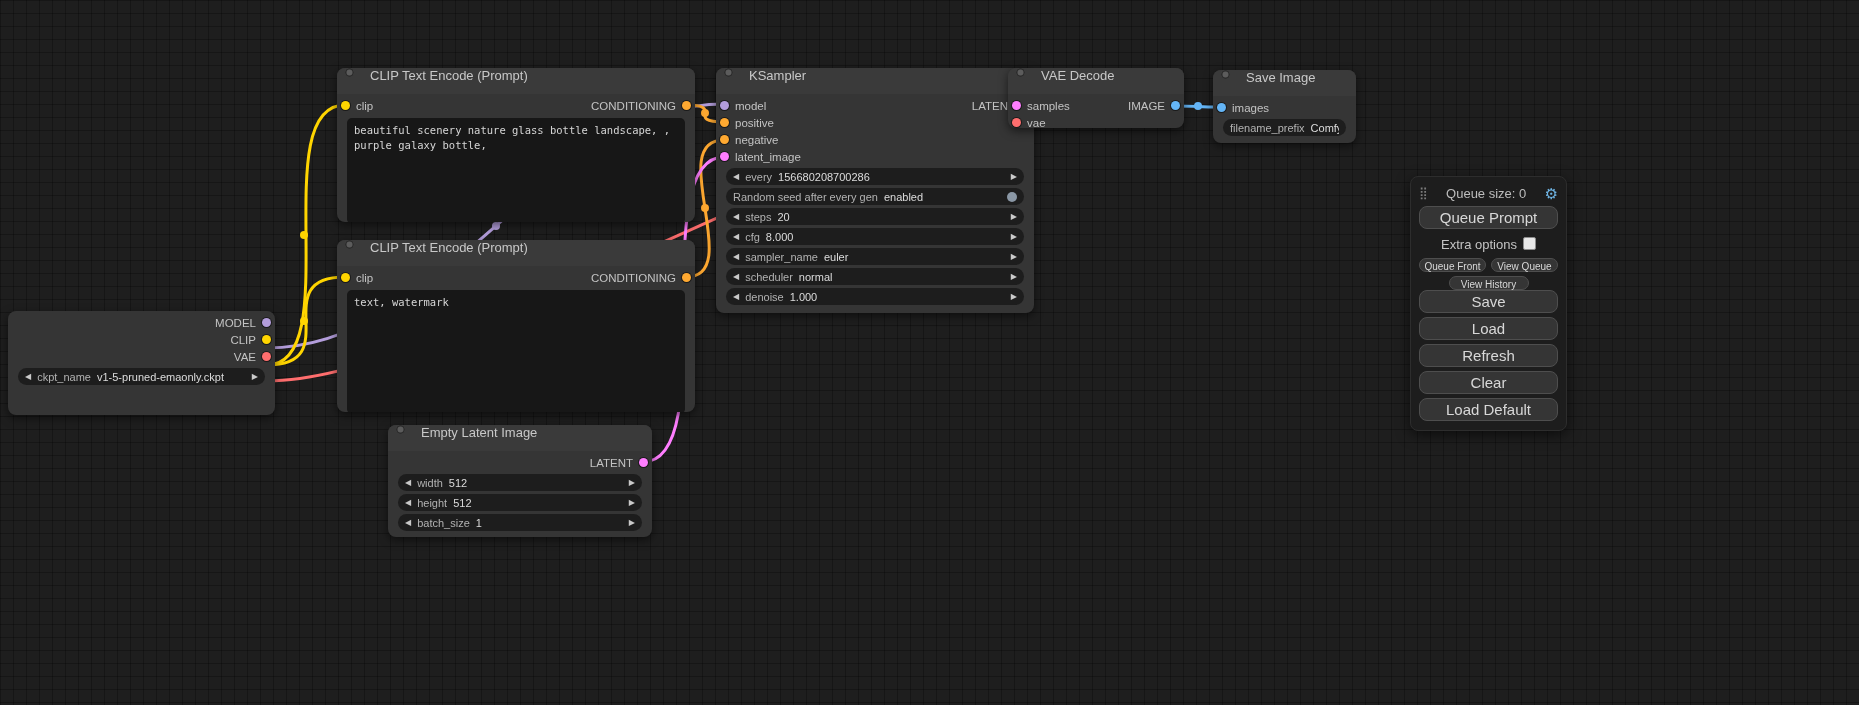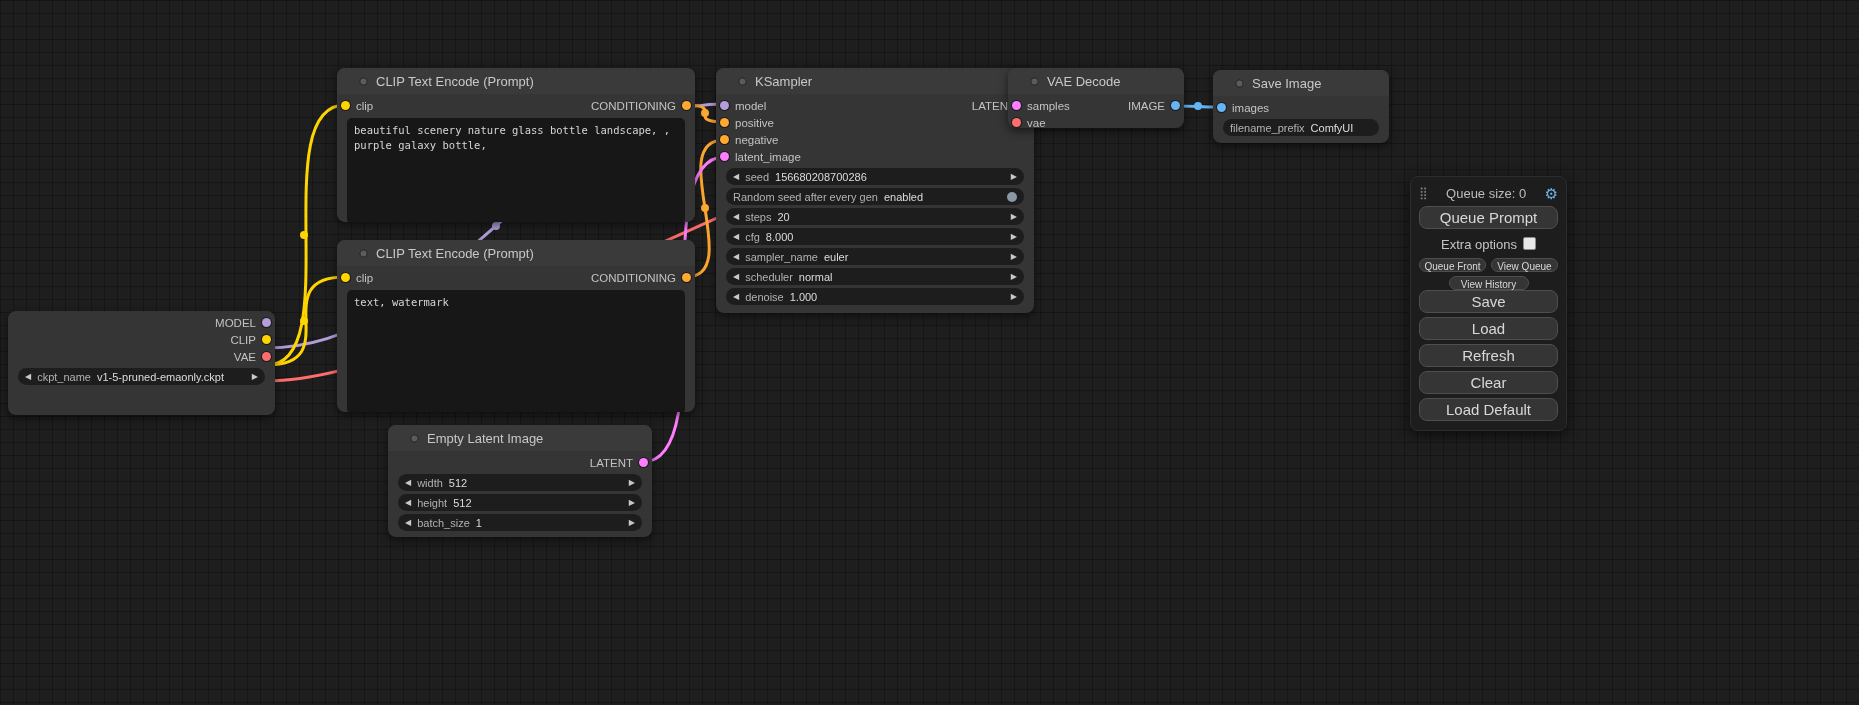--- a/index.html
+++ b/index.html
@@ -12,21 +12,21 @@
     background-size:13px 13px;
     font-family:"Liberation Sans",sans-serif;
   }
   svg.links{position:absolute;left:0;top:0;z-index:1;}
   svg.links path{fill:none;stroke-width:3;stroke-linecap:round;}
 
   .node{
     position:absolute;z-index:2;background:#353535;border-radius:8px;
     box-shadow:0 3px 10px rgba(0,0,0,.55);overflow:hidden;
   }
-  .node-header{height:26px;display:flex;align-items:center;gap:8px;padding:0 22px;background:#3a3a3a;}
+  .node-header{height:26px;display:flex;gap:16px;padding:0 8px;background:#3a3a3a;}
   .collapse-dot{width:9px;height:9px;border-radius:50%;background:#5c5c5c;box-shadow:inset 0 0 0 1.5px #2c2c2c;flex:0 0 auto;}
   .node-title{font-size:13px;color:#c8c8c8;white-space:nowrap;}
   .node-body{padding-top:3px;}
   .slot-row{position:relative;height:17px;}
   .slot-in{position:absolute;left:0;top:0;height:17px;display:flex;align-items:center;gap:6px;padding-left:4px;}
   .slot-out{position:absolute;right:0;top:0;height:17px;display:flex;align-items:center;gap:6px;padding-right:4px;}
   .slot-label{font-size:11.5px;color:#c3c3c3;white-space:nowrap;}
   .dot{width:9px;height:9px;border-radius:50%;box-shadow:0 0 0 1px rgba(15,15,15,.7);flex:0 0 auto;}
 
   .widget{
@@ -222,21 +222,21 @@
           </span>
       </div>
       <div class="slot-row">
         <span class="slot-in">
             <span class="dot" style="background: rgb(255, 126, 255);"></span>
             <span class="slot-label">latent_image</span>
           </span>
       </div>
       <div class="widget">
         <span class="arrow">◀</span>
-        <span class="wname">seed</span>
+        <span class="wname">every</span>
         <span class="wvalue">156680208700286</span>
         <span class="arrow">▶</span>
       </div>
       <div class="widget">
         <span class="wname">Random seed after every gen</span>
         <span class="wvalue">enabled</span>
         <span class="knob" style="background: rgb(138, 151, 165);"></span>
       </div>
       <div class="widget">
         <span class="arrow">◀</span>
@@ -289,21 +289,21 @@
       </div>
       <div class="slot-row">
         <span class="slot-in">
             <span class="dot" style="background: rgb(255, 110, 110);"></span>
             <span class="slot-label">vae</span>
           </span>
       </div>
     </div>
   </div>
 
-  <div class="node" style="left:1213px;top:70px;width:176px;height:73px;">
+  <div class="node" style="left:1213px;top:70px;width:143px;height:73px;">
     <div class="node-header">
       <span class="collapse-dot"></span>
       <span class="node-title">Save Image</span>
     </div>
     <div class="node-body">
       <div class="slot-row">
         <span class="slot-in">
             <span class="dot" style="background: rgb(100, 181, 246);"></span>
             <span class="slot-label">images</span>
           </span>

